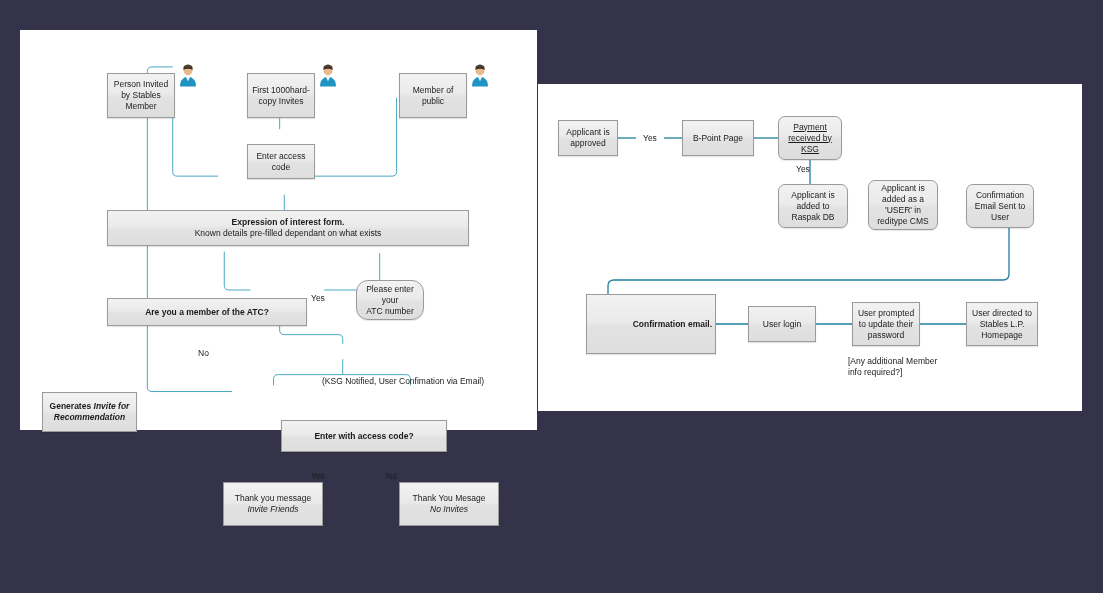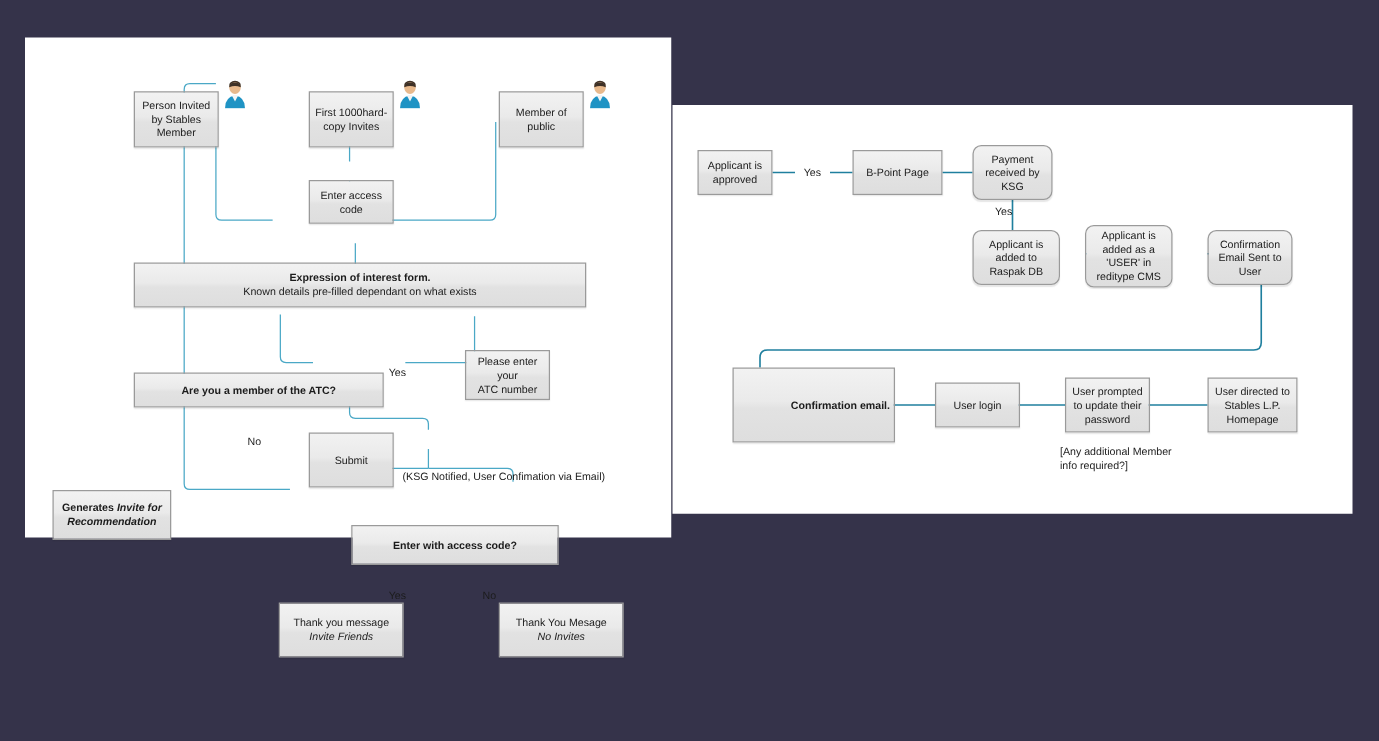--- a/index.html
+++ b/index.html
@@ -157,29 +157,26 @@
       <span>
         <span class="ln hd">Expression of interest form.</span>
         <span class="ln">Known details pre-filled dependant on what exists</span>
       </span>
     </div>
 
     <div class="node bold" style="left:87px;  top:268px; width:200px; height:28px;">
       <span>Are you a member of the ATC?</span>
     </div>
 
-    <div class="node" style="left:352px; top:250px; width:68px; height:40px;">
+    <div class="node" style="left:336px; top:250px; width:68px; height:40px;border-radius:12px;">
       <span style="white-space: pre-line;">Please enter
 your
 ATC number</span>
     </div>
 
-    <div class="node" style="left:227px; top:316px; width:68px; height:44px;">
-      <span>Submit</span>
-    </div>
 
     <div class="node" style="left:22px;  top:362px; width:95px; height:40px;font-weight:bold;">
       <span>
         <span>Generates </span><span class="it" style="white-space: pre-line;">Invite for
 Recommendation</span>
       </span>
     </div>
 
     <div class="node bold" style="left:261px; top:390px; width:166px; height:32px;">
       <span>Enter with access code?</span>
@@ -236,21 +233,21 @@
     <div class="node" style="left:20px;  top:36px;  width:60px; height:36px;">
       <span style="white-space: pre-line;">Applicant is
 approved</span>
     </div>
 
     <div class="node" style="left:144px; top:36px;  width:72px; height:36px;">
       <span>B-Point Page</span>
     </div>
 
     <div class="node round" style="left:240px; top:32px; width:64px; height:44px;">
-      <span style="white-space: pre-line;">Payment
+      <span style="white-space: pre-line; text-decoration: underline;">Payment
 received by
 KSG</span>
     </div>
 
     <div class="node round" style="left:240px; top:100px; width:70px; height:44px;">
       <span style="white-space: pre-line;">Applicant is
 added to
 Raspak DB</span>
     </div>
 

